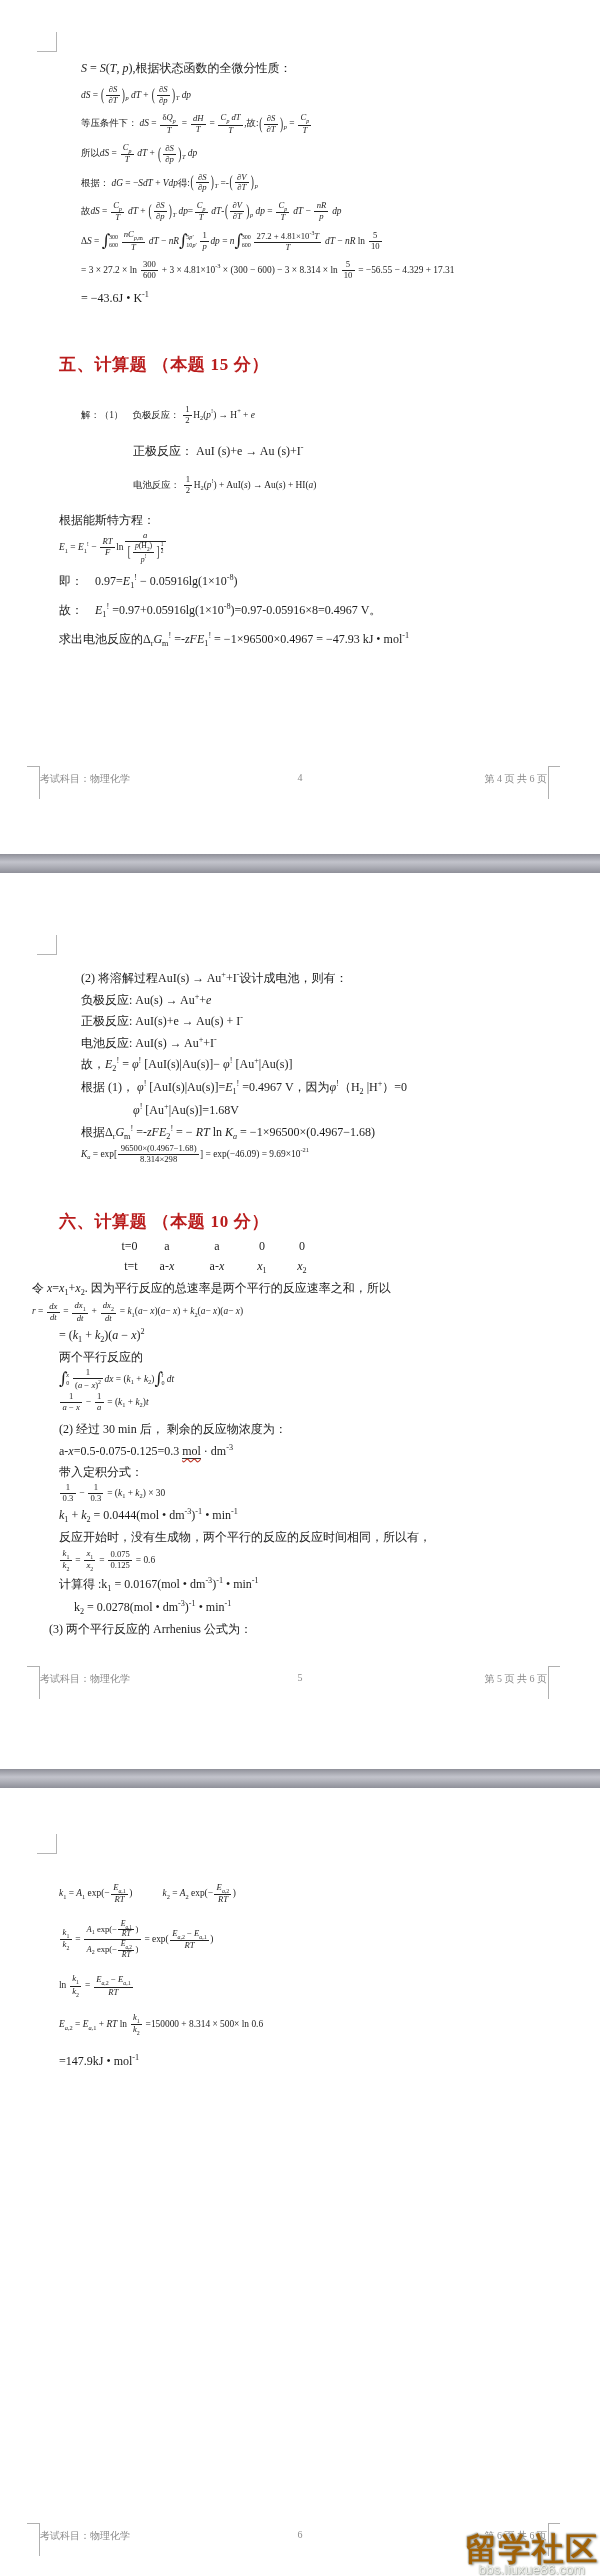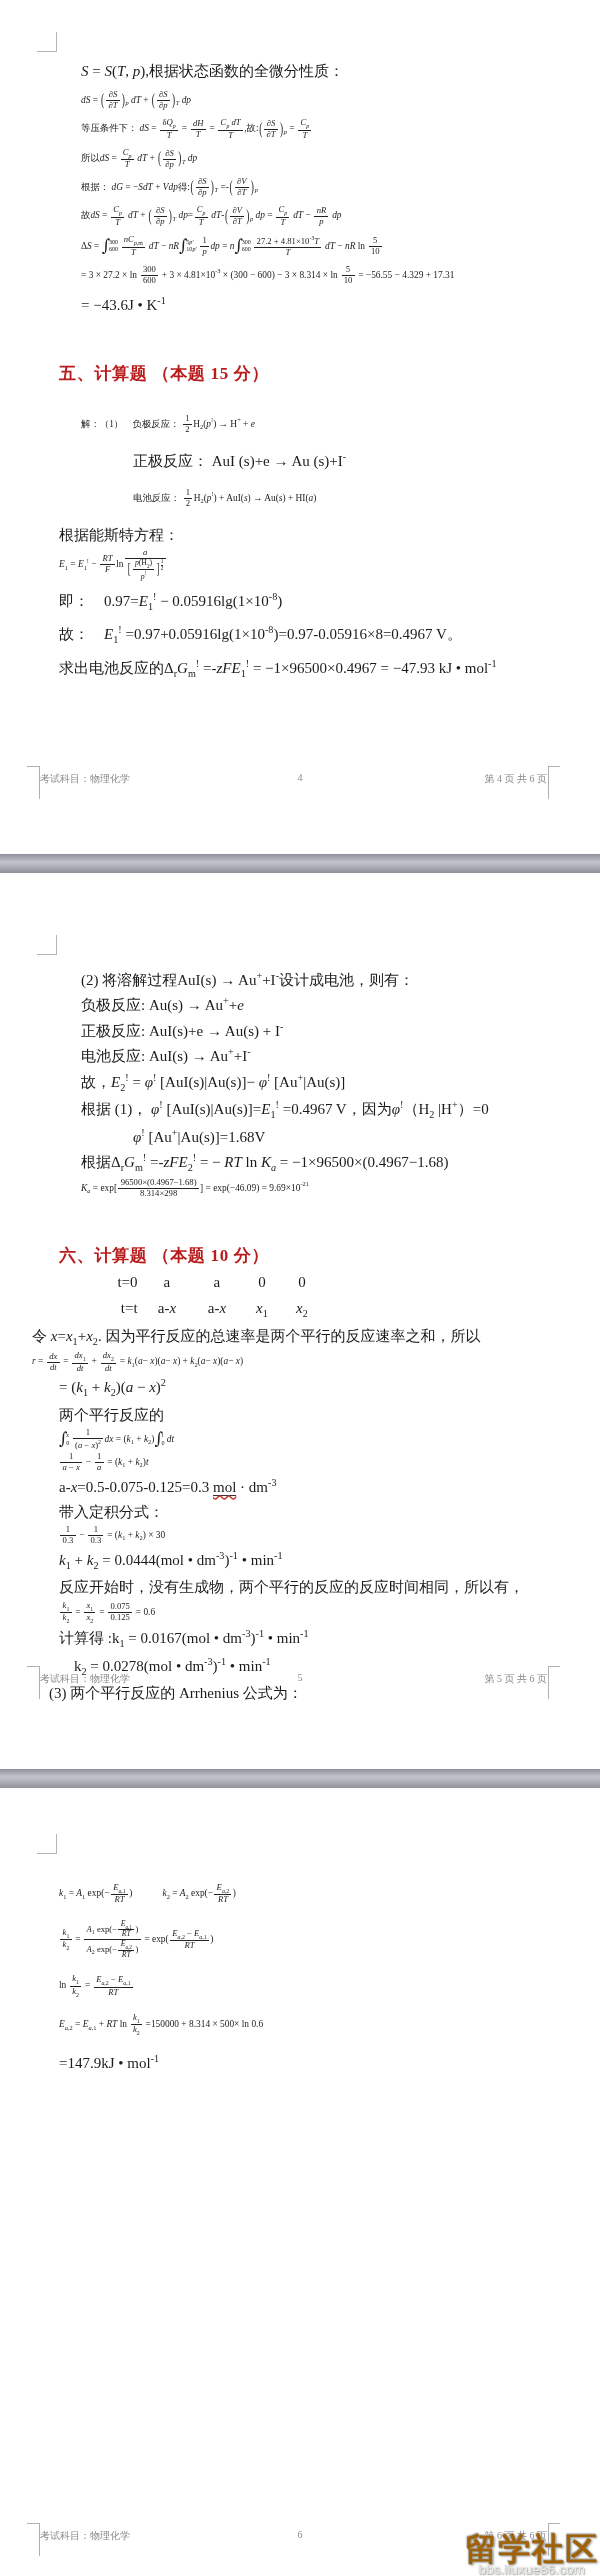--- a/index.html
+++ b/index.html
@@ -10,21 +10,21 @@
   .p5{height:896px;}
   .p6{height:789px;}
   .gap{height:19px;background:linear-gradient(180deg,#8f9099 0%,#c2c3cb 42%,#b4b5bd 60%,#8f9099 100%);}
   .content{padding:32px 20px 0 32px;}
   
   .corner{position:absolute;width:19px;height:19px;border-right:0.7px solid #b5b5b5;border-bottom:0.7px solid #b5b5b5;}
   .p4 .corner{left:37px;top:32px;}
   .p5 .corner{left:37px;top:62px;}
   .p6 .corner{left:37px;top:46px;}
   
-  .line{margin-top:7.2px;margin-left:49px;font-size:15px;line-height:1.6;white-space:nowrap;}
+  .line{margin-top:7.2px;margin-left:49px;font-size:12px;line-height:1.6;white-space:nowrap;}
   .m00{margin-left:0;}
   .m0{margin-left:2.9px;}
   .m05{margin-left:17px;}
   .m1{margin-left:27px;}
   .m3{margin-left:101px;}
   .mk{margin-left:42px;}
   .g0{margin-top:1.4px;}
   .g1{margin-top:7.2px;}
   .g2{margin-top:14.4px;}
   .g3{margin-top:27px;}
@@ -141,20 +141,21 @@
         <div class="line m1 g0">= (<i>k</i><sub>1</sub> + <i>k</i><sub>2</sub>)(<i>a</i> − <i>x</i>)<sup>2</sup></div>
         <div class="line m1 g0">两个平行反应的</div>
         <div class="line m1 g0 eq"><span class="intg">∫</span><span class="ilim">
             <span><i>x</i></span>
             <span>0</span>
           </span><span class="fr"><span class="nu">1</span><span class="de">(<i>a</i> − <i>x</i>)<sup>2</sup></span></span><i>dx</i> = (<i>k</i><sub>1</sub> + <i>k</i><sub>2</sub>)<span class="intg">∫</span><span class="ilim">
             <span><i>t</i></span>
             <span>0</span>
           </span><i>dt</i></div>
         <div class="line m1 g0 eq"><span class="fr"><span class="nu">1</span><span class="de"><i>a</i> − <i>x</i></span></span> − <span class="fr"><span class="nu">1</span><span class="de"><i>a</i></span></span> = (<i>k</i><sub>1</sub> + <i>k</i><sub>2</sub>)<i>t</i></div>
+        <div class="line m1 g1">(2)  经过 30 min 后， 剩余的反应物浓度为：</div>
         <div class="line m1 g0">a-<i>x</i>=0.5-0.075-0.125=0.3 <span class="molu">mol</span> · dm<sup>-3</sup></div>
         <div class="line m1 g0">带入定积分式：</div>
         <div class="line m1 g0 eq"><span class="fr"><span class="nu">1</span><span class="de">0.3</span></span> − <span class="fr"><span class="nu">1</span><span class="de">0.3</span></span> = (<i>k</i><sub>1</sub> + <i>k</i><sub>2</sub>) × 30</div>
         <div class="line m1 g0"><i>k</i><sub>1</sub> + <i>k</i><sub>2</sub> = 0.0444(mol • dm<sup>-3</sup>)<sup>-1</sup> • min<sup>-1</sup></div>
         <div class="line m1 g0">反应开始时，没有生成物，两个平行的反应的反应时间相同，所以有，</div>
         <div class="line m1 g0 eq"><span class="fr"><span class="nu"><i>k</i><sub>1</sub></span><span class="de"><i>k</i><sub>2</sub></span></span> = <span class="fr"><span class="nu"><i>x</i><sub>1</sub></span><span class="de"><i>x</i><sub>2</sub></span></span> = <span class="fr"><span class="nu">0.075</span><span class="de">0.125</span></span> = 0.6</div>
         <div class="line m1 g0">计算得 :k<sub>1</sub> = 0.0167(mol • dm<sup>-3</sup>)<sup>-1</sup> • min<sup>-1</sup></div>
         <div class="line mk g0">k<sub>2</sub> = 0.0278(mol • dm<sup>-3</sup>)<sup>-1</sup> • min<sup>-1</sup></div>
         <div class="line m05 g0">(3)  两个平行反应的 Arrhenius 公式为：</div>
       </div>

